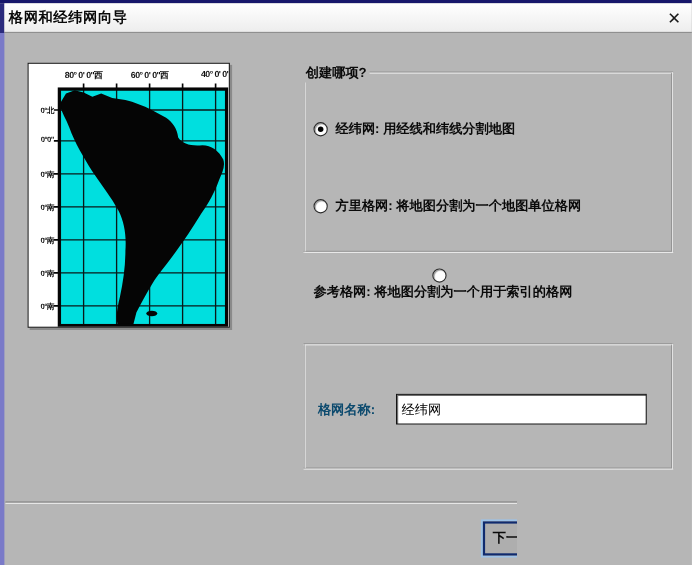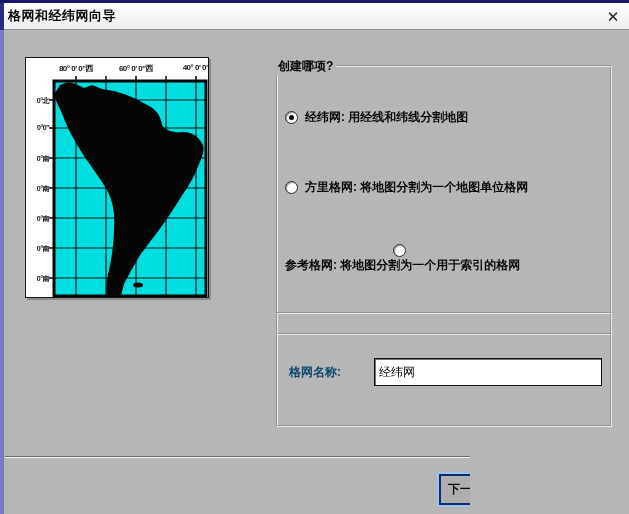--- a/index.html
+++ b/index.html
@@ -61,21 +61,21 @@
     box-shadow:inset 1px 1px 1px #9a9a9a;
     margin-right:7px; flex:0 0 auto;
     display:flex; align-items:center; justify-content:center;
   }
   .radio-circle .dot { width:5px; height:5px; border-radius:50%; background:transparent; }
   .radio-row.selected .radio-circle .dot { background:#000; }
   .radio-label { font-size:12px; font-weight:bold; color:#0a0a0a; white-space:nowrap; }
 
   .field-label { position:absolute; font-size:12px; font-weight:bold; color:#0c4a6e; white-space:nowrap; }
   .name-input {
-    position:absolute; left:96px; top:44px; width:228px; height:28px;
+    position:absolute; left:82px; top:44px; width:228px; height:28px;
     background:#ffffff; border:1px solid #141414;
     box-shadow:inset 1px 1px 0 #6f6f6f;
     font-family:"Liberation Sans","DejaVu Sans",sans-serif;
     font-size:12px; color:#000; padding:0 4px;
     outline:none;
   }
 
   
   .separator {
     position:absolute; left:5px; top:456px; width:465px; height:2px;
@@ -181,21 +181,21 @@
     <span class="axis-top" style="left:170px">40° 0' 0"</span>
     <span class="axis-left" style="top:38px">0°北</span>
     <span class="axis-left" style="top:66px">0°0"</span>
     <span class="axis-left" style="top:96px">0°南</span>
     <span class="axis-left" style="top:126px">0°南</span>
     <span class="axis-left" style="top:156px">0°南</span>
     <span class="axis-left" style="top:186px">0°南</span>
     <span class="axis-left" style="top:216px">0°南</span>
   </div>
 
-  <div class="groupbox" style="left:276px; top:65px; width:336px; height:270px;">
+  <div class="groupbox" style="left:276px; top:65px; width:336px; height:165px;">
     <span class="groupbox-legend">创建哪项?</span>
 
     <div class="radio-row" style="top:112px;">
       <span class="radio-circle">
           <span class="dot"></span>
         </span>
       <span class="radio-label">方里格网: 将地图分割为一个地图单位格网</span>
     </div>
     <div class="radio-row selected" style="top:42px;">
       <span class="radio-circle">

